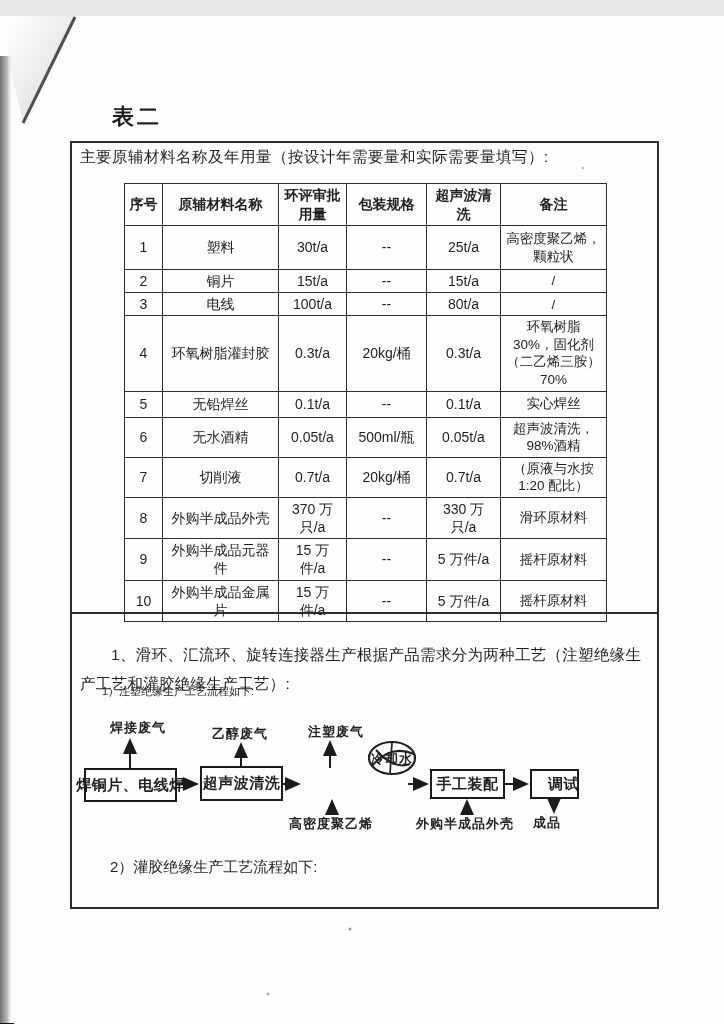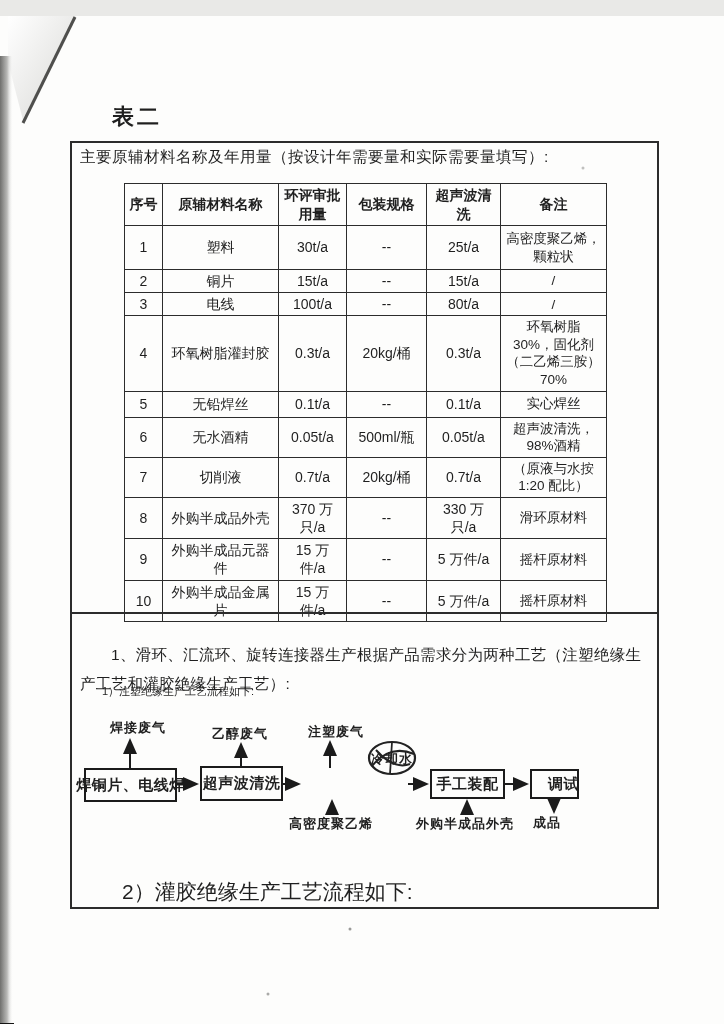--- a/index.html
+++ b/index.html
@@ -37,21 +37,21 @@
   table.materials td:last-child{ font-size:13.5px; }
   tr.rh-header{height:42px;} tr.rh-tall2{height:44px;} tr.rh-slim{height:23px;}
   tr.rh-tall3{height:54px;} tr.rh-med{height:26px;} tr.rh-two{height:38px;}
   tr.rh-last{height:40px;}
   .proc-heading{ position:absolute; left:8px; top:3px; font-size:15.5px; }
   .proc-intro{
     position:absolute; left:8px; top:26px; right:6px;
     font-size:15.5px; line-height:29px; text-indent:2em; letter-spacing:0.3px;
   }
   .proc-sub1{ position:absolute; left:8px; top:70px; font-size:11px; text-indent:2em; }
-  .proc-sub2{ position:absolute; left:8px; top:264px; font-size:21px; text-indent:2em; }
+  .proc-sub2{ position:absolute; left:8px; top:244px; font-size:15px; text-indent:2em; }
   .flow{ position:absolute; left:70px; top:698px; width:590px; height:134px; }
   .flow .step{
     position:absolute; border:2px solid #1b1b1b; background:#fdfdfc;
     display:flex; align-items:center; justify-content:center;
     font-size:15px; font-weight:600; letter-spacing:0.5px; box-sizing:border-box;
     white-space:nowrap;
   }
   .flow .lbl{
     position:absolute; font-size:13px; font-weight:600; letter-spacing:1px; white-space:nowrap;
   }

